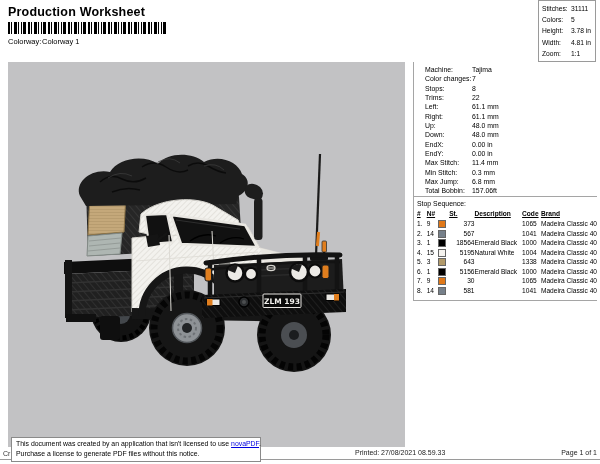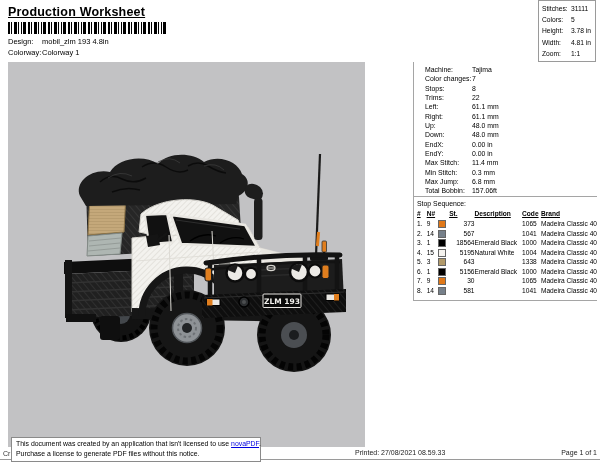--- a/index.html
+++ b/index.html
@@ -2,41 +2,41 @@
 <html><head>
 <meta charset="utf-8">
 <style>
   html,body{margin:0;padding:0;}
   body{width:600px;height:464px;overflow:hidden;background:#fff;
        font-family:"Liberation Sans",sans-serif;color:#000;position:relative;}
   .page{position:absolute;inset:0;background:#fff;}
 
   
   .header{position:absolute;left:8px;top:5px;}
-  .title{font-size:12.5px;font-weight:bold;letter-spacing:.2px;text-decoration:underline;}
+  .title{font-size:12.5px;font-weight:bold;letter-spacing:.2px;}
   .subtitle{font-size:7.5px;margin-top:3px;color:#111;}
   .barcode{width:158px;height:12px;margin-top:3px;
     background:repeating-linear-gradient(90deg,
       #000 0,#000 2px,#fff 2px,#fff 3px,
       #000 3px,#000 4px,#fff 4px,#fff 6px,
       #000 6px,#000 9px,#fff 9px,#fff 10px,
       #000 10px,#000 11px,#fff 11px,#fff 13px,
       #000 13px,#000 14px,#fff 14px,#fff 15px,
       #000 15px,#000 18px,#fff 18px,#fff 20px);}
   .meta-row{display:flex;font-size:7.5px;margin-top:2.5px;}
   .meta-row .lbl{width:34px;}
 
   
   .stats-box{position:absolute;left:538px;top:0;width:58px;height:62px;
     border:1px solid #9a9a9a;box-sizing:border-box;padding:2px 0 0 3px;}
   .kv-row{display:flex;font-size:6.7px;line-height:11.2px;white-space:nowrap;}
   .stats-box .lbl{width:29px;}
 
   
-  .preview{position:absolute;left:8px;top:62px;width:357px;height:385px;background:#c2c2c4;}
+  .preview{position:absolute;left:8px;top:62px;width:397px;height:385px;background:#c2c2c4;}
 
   
   .machine-panel{position:absolute;left:413px;top:62px;width:184px;height:135px;
     border-left:1px solid #a5a5a5;border-bottom:1px solid #a5a5a5;
     box-sizing:border-box;padding:3px 0 0 11px;}
   .machine-panel .kv-row{font-size:6.9px;line-height:9.35px;}
   .machine-panel .lbl{width:47px;}
 
   
   .stop-panel{position:absolute;left:413px;top:197px;width:184px;
@@ -66,24 +66,20 @@
   .notice a{color:#0000e0;text-decoration:underline;}
 </style>
 </head>
 <body>
 
 <div class="page">
 
   <div class="header">
     <div class="title">Production Worksheet</div>
     <div class="barcode"></div>
-    <div class="meta-row">
-      <span class="lbl">Design:</span>
-      <span>mobil_zlm 193 4.8in</span>
-    </div>
     <div class="meta-row">
       <span class="lbl">Colorway:</span>
       <span>Colorway 1</span>
     </div>
   </div>
 
   <div class="stats-box" id="stats-rows">
       <div class="kv-row">
         <span class="lbl">Stitches:</span>
         <span>31111</span>

